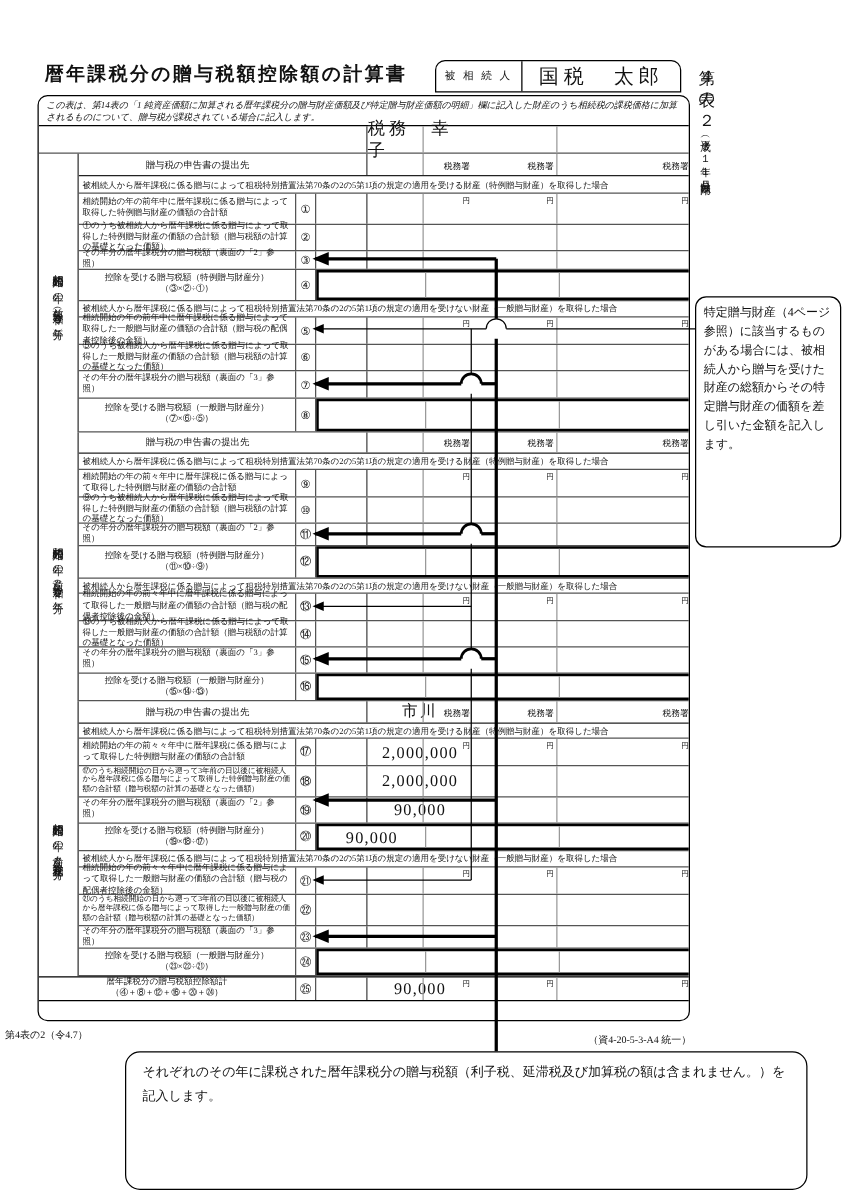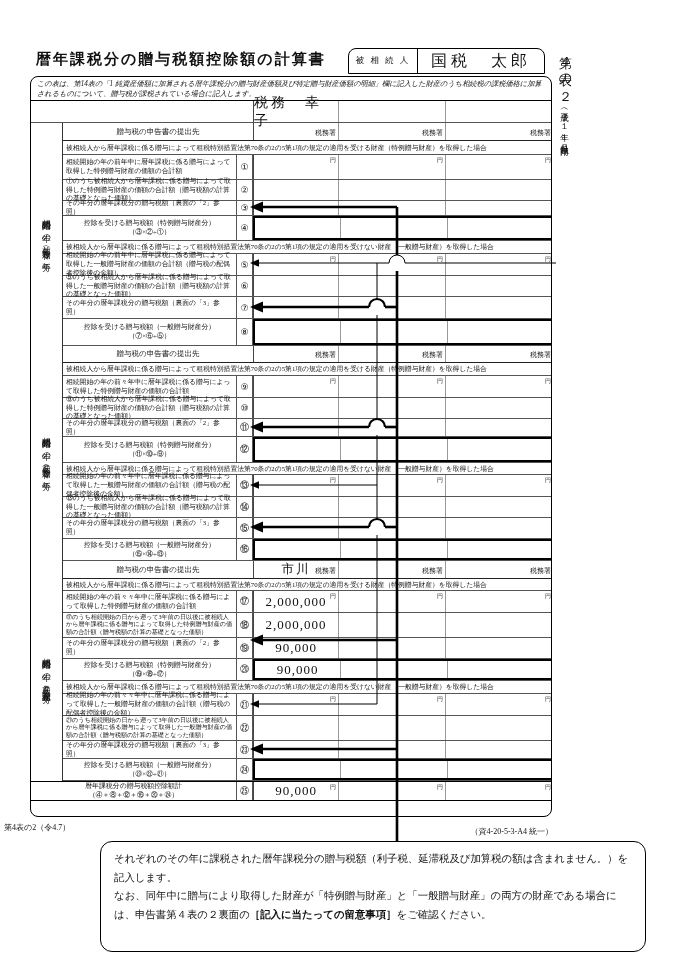--- a/index.html
+++ b/index.html
@@ -17,21 +17,21 @@
   
   #tbl{left:30px;top:76px;width:522px;height:741px;border:1.4px solid #000;border-radius:8px;overflow:hidden;background:#fff;}
   .band{position:absolute;box-sizing:border-box;border-bottom:0.8px solid #555;}
   .band.full{left:0;width:522px;}
   .band.ing{left:32px;width:490px;}
   .cell{position:absolute;top:0;bottom:0;box-sizing:border-box;}
   .lab{font-size:6.8px;line-height:1.3;padding:1px 3px;display:flex;align-items:center;}
   .lab.tiny{font-size:6.1px;line-height:1.25;}
   .numc{display:flex;align-items:center;justify-content:center;font-size:9px;border-left:0.8px solid #555;border-right:0.8px solid #555;}
   .m{border-left:1px solid #999;}
-  .m.first{border-left:0.9px solid #444;}
+  .m.first{border-left:0.9px solid #444;margin-left:40px;}
   .val{position:absolute;inset:0;display:flex;align-items:center;justify-content:center;font-size:13px;letter-spacing:1px;}
   .yen{position:absolute;top:1px;right:2px;font-size:6px;}
   .hdrc{font-size:6.8px;display:flex;align-items:center;padding-left:3px;}
   .officelab{display:flex;align-items:center;justify-content:center;font-size:7.5px;}
   .osuf{position:absolute;right:2px;bottom:2px;font-size:7px;}
   .oval{position:absolute;inset:0;display:flex;align-items:center;justify-content:center;font-size:12.5px;letter-spacing:2px;}
   .creditlab{flex-direction:column;justify-content:center;text-align:center;font-size:6.9px;}
   .thickbox{position:absolute;top:0;bottom:0;border:2.4px solid #000;}
   .tb-div{position:absolute;top:0;bottom:0;border-left:1px solid #999;}
   .sidebar{position:absolute;left:0;width:32px;border-right:0.8px solid #333;writing-mode:vertical-rl;text-orientation:mixed;display:flex;align-items:center;justify-content:center;font-size:8.8px;letter-spacing:1px;line-height:1;box-sizing:border-box;}
@@ -375,24 +375,24 @@
         </div>
         <div class="cell m" style="left: 414px; width: 108px;">
           <div class="yen">円</div>
         </div>
       </div>
       <div class="sidebar" style="top: 46px; height: 223px;">相続開始の年の前年分（令和３年分）</div>
       <div class="sidebar" style="top: 269px; height: 215px;">相続開始の年の前々年分（令和２年分）</div>
       <div class="sidebar" style="top: 484px; height: 220px;">相続開始の年の前々々年分（令和元年分）</div>
     </div>
 
+  <div class="abs" id="callout-right">特定贈与財産（4ページ参照）に該当するものがある場合には、被相続人から贈与を受けた財産の総額からその特定贈与財産の価額を差し引いた金額を記入します。</div>
 
   <div class="abs" id="callout-bottom">
     <div>それぞれのその年に課税された暦年課税分の贈与税額（利子税、延滞税及び加算税の額は含まれません。）を記入します。</div>
-    <div><span>なお、同年中に贈与により取得した財産が「特例贈与財産」と「一般贈与財産」の両方の財産である場合には、申告書第４表の２裏面の</span><b>［記入に当たっての留意事項］</b><span>をご確認ください。</span></div>
   </div>
 
   <div class="abs" id="footer-l">第4表の2（令4.7）</div>
   <div class="abs" id="footer-r">（資4-20-5-3-A4 統一）</div>
 
   <svg id="arrows" width="675" height="961">
       <path d="M397,207 V255" stroke="#000" stroke-width="2.6" fill="none"></path>
       <path d="M397,271 V841" stroke="#000" stroke-width="2.6" fill="none"></path>
       <path d="M377,263 V299" stroke="#000" stroke-width="1" fill="none"></path>
       <path d="M377,315 V419" stroke="#000" stroke-width="1" fill="none"></path>

